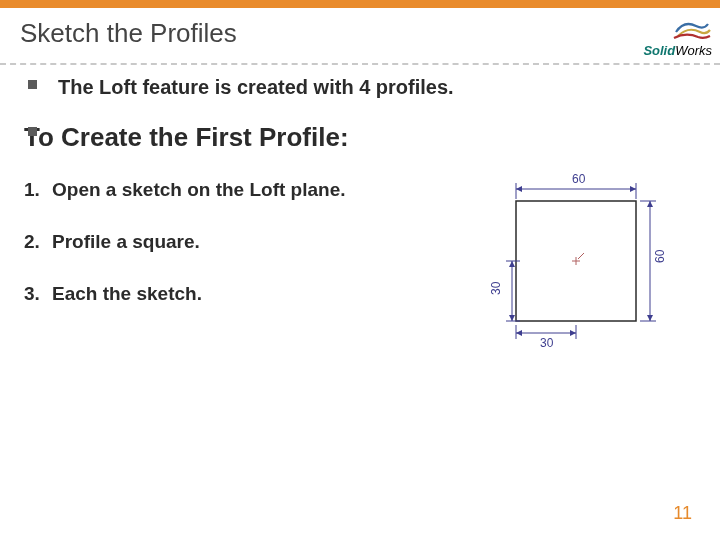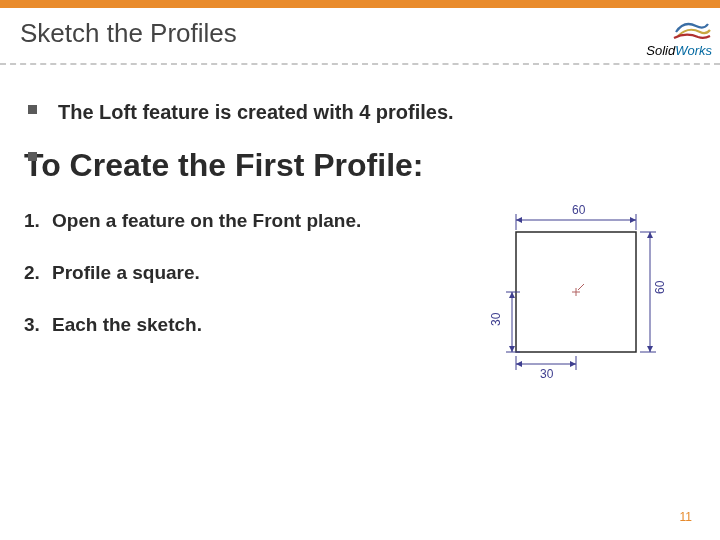--- a/index.html
+++ b/index.html
@@ -4,42 +4,42 @@
 <style>
   * { margin: 0; padding: 0; box-sizing: border-box; }
   html, body { width: 720px; height: 540px; font-family: Arial, Helvetica, sans-serif; background: #fff; color: #333; }
   .slide { position: relative; width: 720px; height: 540px; }
   .topbar { position: absolute; top: 0; left: 0; width: 720px; height: 8px; background: #e98b2c; }
   .title-row { position: absolute; top: 18px; left: 20px; right: 8px; height: 44px; display: flex; align-items: flex-start; justify-content: space-between; }
   .title { font-size: 26px; font-weight: 400; color: #444; }
   .logo { display: flex; flex-direction: column; align-items: flex-end; }
   .ds-mark { position: relative; width: 40px; height: 24px; }
   .logo-text { font-size: 13px; margin-top: 1px; }
-  .logo-text .solid { color: #000000; font-weight: 400; font-style: italic; }
-  .logo-text .works { color: #0369a1; font-weight: 400; font-style: italic; }
+  .logo-text .solid { color: #0f766e; font-weight: 700; font-style: italic; }
+  .logo-text .works { color: #000000; font-weight: 400; font-style: italic; }
   .hr { position: absolute; top: 63px; left: 0; width: 720px; height: 0; border-top: 2px dashed #c9c9c9; }
 
-  .content { position: absolute; top: 100px; left: 24px; right: 24px; }
+  .content { position: absolute; top: 75px; left: 24px; right: 24px; }
   .bullets { list-style: none; margin-bottom: 22px; }
   .bullets li { position: relative; padding-left: 34px; margin: 0 0 22px 0; font-size: 20px; font-weight: 700; color: #2b2b2b; line-height: 1.25; }
   .bullets li .sq { position: absolute; left: 4px; top: 5px; width: 9px; height: 9px; background: #5a5a5a; }
 
-  .subhead { font-size: 32px; font-weight: 700; color: #2b2b2b; margin: 8px 0 26px 0; }
+  .subhead { font-size: 26px; font-weight: 700; color: #2b2b2b; margin: 8px 0 26px 0; }
 
   .steps-row { display: flex; align-items: flex-start; justify-content: space-between; }
   .steps { list-style: none; flex: 1; }
   .steps li { font-size: 19px; font-weight: 700; color: #2b2b2b; margin: 0 0 30px 0; display: flex; }
   .steps li .num { width: 28px; flex: 0 0 28px; }
   .steps li .txt { flex: 1; }
 
   .diagram { width: 220px; height: 180px; position: relative; flex: 0 0 220px; margin-left: 10px; margin-top: -8px; text-align: center; }
   .diagram svg { width: 100%; height: 100%; }
   .dim-text { font-family: Arial; font-size: 12px; fill: #3e3e8f; }
 
-  .pagenum { position: absolute; bottom: 16px; right: 28px; font-size: 12px; color: #e68a2c; font-weight: 400; }
+  .pagenum { position: absolute; bottom: 16px; right: 28px; font-size: 18px; color: #e68a2c; font-weight: 400; }
 </style>
 </head>
 <body>
 
 <div class="slide">
   <div class="topbar"></div>
 
   <div class="title-row">
     <div class="title">Sketch the Profiles</div>
     <div class="logo">
@@ -68,21 +68,21 @@
         <span class="sq"></span>
       </li>
     </ul>
 
     <div class="subhead">To Create the First Profile:</div>
 
     <div class="steps-row">
       <ol class="steps">
         <li>
           <span class="num">1.</span>
-          <span class="txt">Open a feature on the Front plane.</span>
+          <span class="txt">Open a sketch on the Loft plane.</span>
         </li>
         <li>
           <span class="num">2.</span>
           <span class="txt">Profile a square.</span>
         </li>
         <li>
           <span class="num">3.</span>
           <span class="txt">Each the sketch.</span>
         </li>
       </ol>

